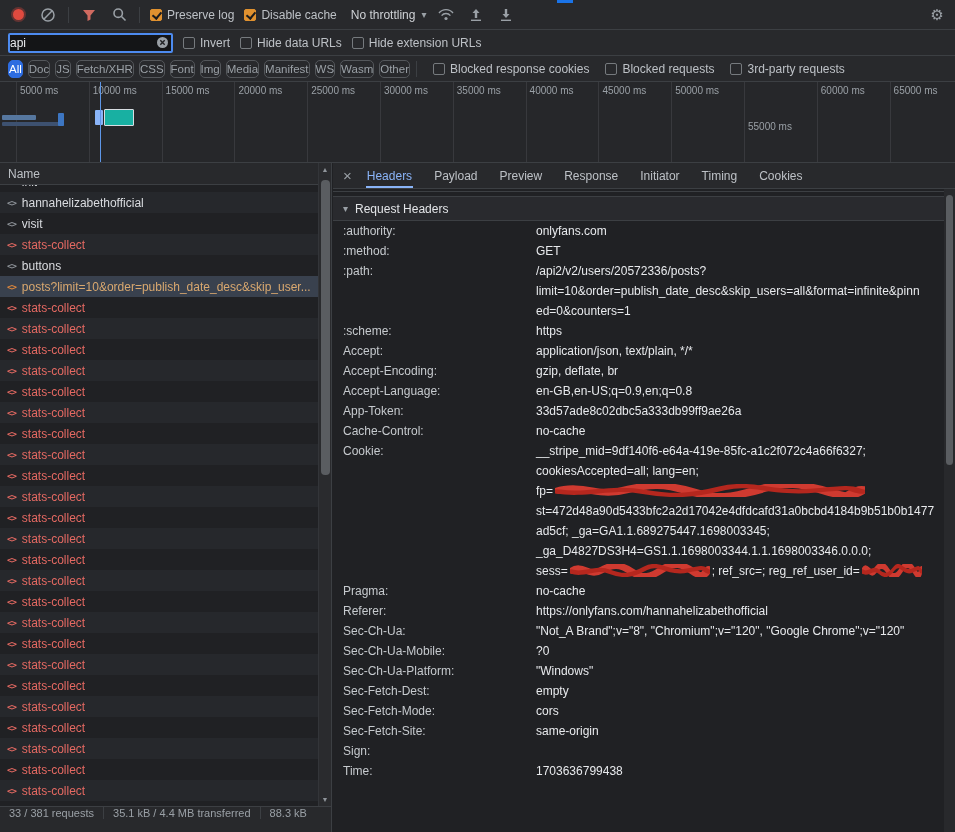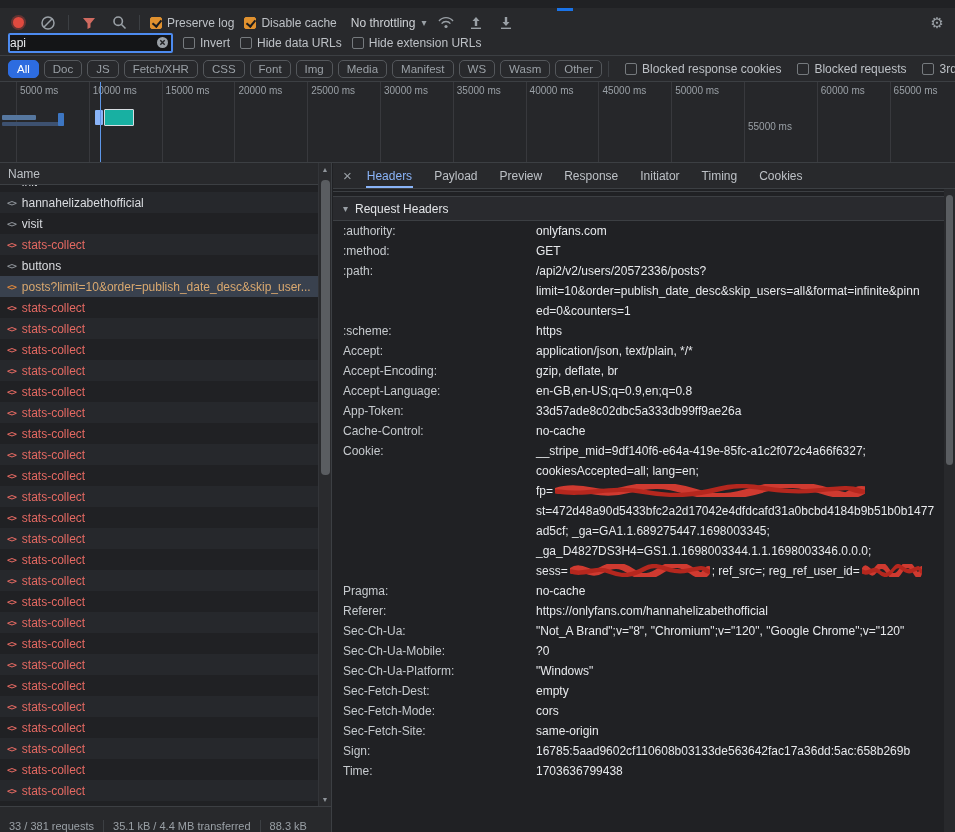--- a/index.html
+++ b/index.html
@@ -4,42 +4,42 @@
 <style>
   :root{
     --bg:#202124; --panel:#28292c; --border:#3c3f43; --text:#e8eaed; --muted:#9aa0a6;
   }
   *{margin:0;padding:0;box-sizing:border-box}
   html,body{background:#151618}
   .devtools{position:relative;width:955px;height:832px;overflow:hidden;background:var(--bg);color:var(--text);font:12px "Liberation Sans",sans-serif}
 
   
   .toolbar{position:absolute;left:0;right:0;display:flex;align-items:center;background:var(--panel);border-bottom:1px solid var(--border);gap:10px;padding:0 8px}
-  .toolbar-main{top:8px;height:30px}
+  .toolbar-main{top:0;height:30px}
   .toolbar-filter{top:30px;height:26px}
   .toolbar-types{top:56px;height:26px;gap:6px}
   .tool-btn{display:inline-flex;align-items:center;justify-content:center;width:20px;height:20px;cursor:pointer;flex:none}
   .record-dot{width:11px;height:11px;border-radius:50%;background:var(--record-red,#e04a3f);box-shadow:0 0 0 2px rgba(224,74,63,.33)}
   .v-sep{width:1px;height:16px;background:var(--border);display:inline-block;flex:none}
   .cb{display:inline-flex;align-items:center;gap:5px;cursor:pointer;color:#bdc1c6;white-space:nowrap}
   .cb .box{width:12px;height:12px;border:1px solid #767a7e;border-radius:2px;position:relative;flex:none}
   .cb.checked .box{background:var(--checkbox-on,#e0912f);border-color:var(--checkbox-on,#e0912f)}
   .cb.checked .box:after{content:"";position:absolute;left:3px;top:0;width:4px;height:7px;border:solid #1b1c1e;border-width:0 2px 2px 0;transform:rotate(40deg)}
   .throttle{display:inline-flex;align-items:center;gap:6px;color:#cfd2d6;cursor:pointer;margin-left:4px;white-space:nowrap}
   .caret{color:var(--muted);font-size:10px}
   .flex-spacer{flex:1}
   .gear{color:var(--muted);font-size:15px}
   .top-indicator{position:absolute;left:557px;top:0;width:16px;height:3px;background:#1a73e8}
 
   .filter-input-wrap{position:relative;display:inline-flex;align-items:center}
   .filter-input{width:165px;height:20px;background:#141517;border:2px solid #4d8bf0;border-radius:2px;color:var(--text);font:12px "Liberation Sans",sans-serif;padding:0 20px 0 0;outline:none}
   .input-clear{position:absolute;right:4px;display:inline-flex;cursor:pointer}
 
   .pill-list{display:inline-flex;gap:5px;align-items:center}
-  .pill{padding:2px 8px;border-radius:5px;border:1px solid #54575b;color:var(--muted);font-size:11.5px;cursor:pointer;white-space:nowrap}
+  .pill{padding:2px 0;border-radius:5px;border:1px solid #54575b;color:var(--muted);font-size:11.5px;cursor:pointer;white-space:nowrap}
   .pill.active{background:var(--accent-strong,#2d6ce0);border-color:var(--accent-strong,#2d6ce0);color:#fff}
   .adv-cb{margin-left:10px}
 
   
   .overview{position:absolute;top:82px;left:0;right:0;height:81px;background:#26272a;border-bottom:1px solid var(--border)}
   .ov-track{position:absolute;inset:0;overflow:hidden}
   .grid-line{position:absolute;top:0;bottom:0;width:1px;background:#38393d}
   .tick-label{position:absolute;top:3px;font-size:10px;color:var(--muted);white-space:nowrap}
   .ov-bar{position:absolute;border-radius:1px}
   .ov-marker{position:absolute;top:0;bottom:0;width:1px;background:#5e97e8}
@@ -54,21 +54,21 @@
   .req-icon{font:bold 9px "DejaVu Sans Mono",monospace;color:#8f949a;letter-spacing:-1px;flex:none}
   .req-name{color:#dadce0;white-space:nowrap;overflow:hidden}
   .req-row.blocked .req-icon,.req-row.blocked .req-name{color:var(--blocked-red,#e46962)}
   .req-row.selected{background:var(--selected-bg,#39414e)!important}
   .req-row.selected .req-name{color:var(--selected-warm,#d9a86f)}
   .req-row.selected .req-icon{color:#e0883c}
   .list-scrollbar{position:absolute;top:0;right:0;width:13px;bottom:26px;background:#2a2b2e;border-left:1px solid #333539;display:flex;flex-direction:column;align-items:center}
   .list-scrollbar .arrow{color:#8f949a;font-size:7px;line-height:13px;height:13px;cursor:pointer}
   .list-scrollbar .thumb{width:9px;border-radius:4px;background:#5a5d61;margin-top:4px;height:295px;cursor:grab}
   .list-scrollbar .arrow.down{margin-top:auto}
-  .status-bar{position:absolute;left:0;right:0;bottom:0;height:26px;background:var(--panel);border-top:1px solid var(--border);display:flex;align-items:flex-end;font-size:11px;color:var(--muted)}
+  .status-bar{position:absolute;left:0;right:0;bottom:0;height:26px;background:var(--panel);border-top:1px solid var(--border);display:flex;align-items:flex-start;font-size:11px;color:var(--muted)}
   .status-item{padding:0 9px;border-right:1px solid var(--border);white-space:nowrap}
   .status-item:last-child{border-right:none}
 
   
   .details{position:absolute;left:333px;top:163px;right:0;bottom:0;background:#202124}
   .detail-tabs-bar{position:absolute;top:0;left:0;right:0;height:26px;background:var(--panel);border-bottom:1px solid var(--border);display:flex;align-items:center;padding:0 10px;gap:14px}
   .tab-close{color:var(--muted);font-size:15px;cursor:pointer;line-height:1}
   .tabs{display:flex;gap:20px;height:100%;align-items:center}
   .tab{color:#bdc1c6;cursor:pointer;height:100%;display:inline-flex;align-items:center;padding:0 1px;border-bottom:2px solid transparent;border-top:2px solid transparent}
   .tab.active{color:var(--accent,#8ab4f8);border-bottom-color:var(--accent,#8ab4f8)}
@@ -492,21 +492,20 @@
           <div class="hdr-row">
             <span class="hdr-key">Sec-Fetch-Mode:</span>
             <div class="hdr-val">cors</div>
           </div>
           <div class="hdr-row">
             <span class="hdr-key">Sec-Fetch-Site:</span>
             <div class="hdr-val">same-origin</div>
           </div>
           <div class="hdr-row">
             <span class="hdr-key">Sign:</span>
-            <div class="hdr-val">16785:5aad9602cf110608b03133de563642fac17a36dd:5ac:658b269b</div>
           </div>
           <div class="hdr-row">
             <span class="hdr-key">Time:</span>
             <div class="hdr-val">1703636799438</div>
           </div>
         </div>
     </div>
     <div class="detail-scrollbar">
       <span class="thumb"></span>
     </div>

